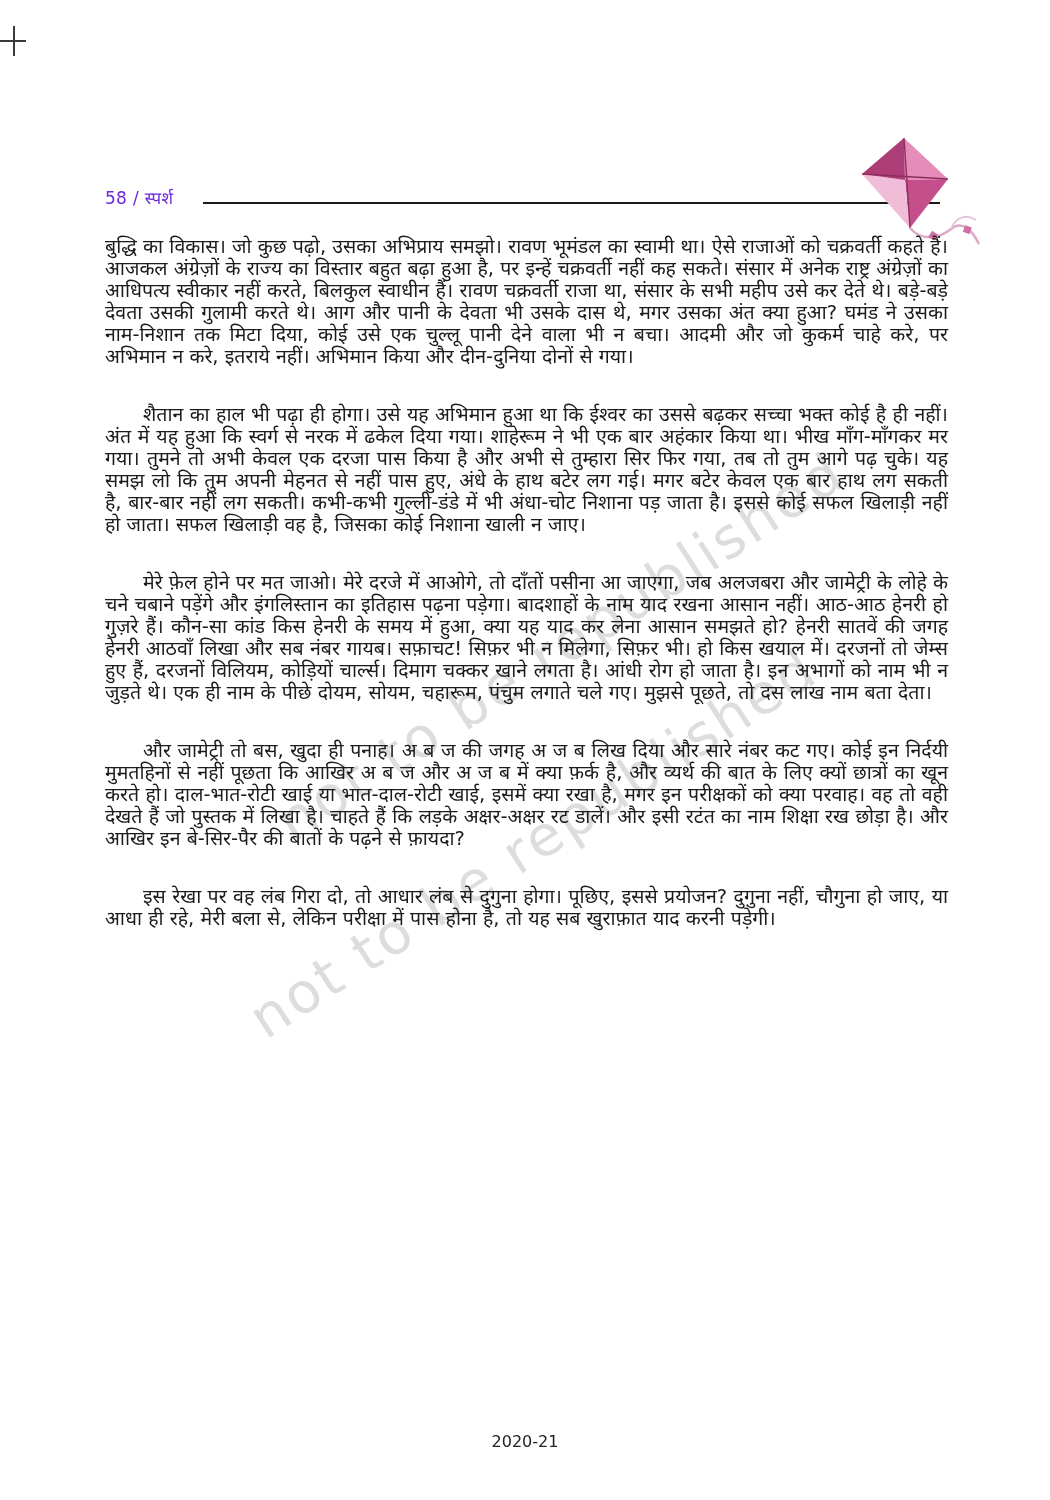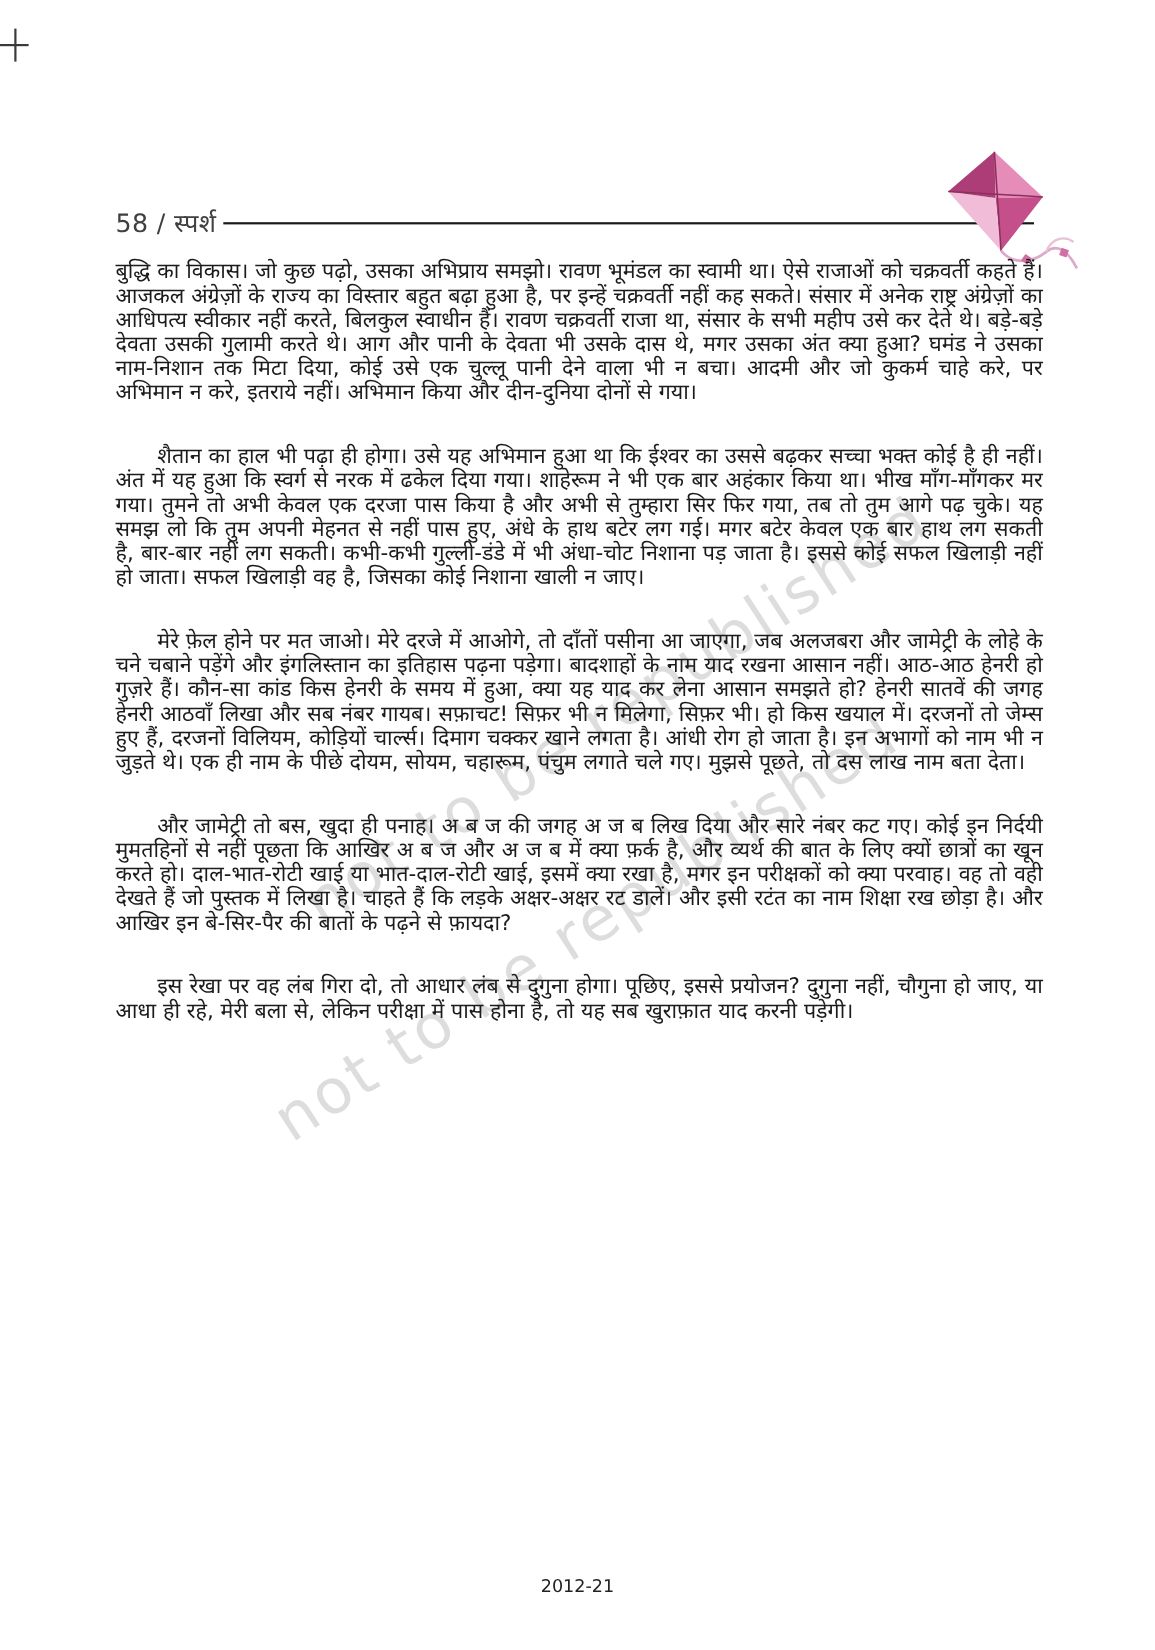--- a/index.html
+++ b/index.html
@@ -25,22 +25,22 @@
   }
   .crop-mark-v {
     position: absolute;
     left: 13px; top: 26px;
     width: 2px; height: 30px;
     background: #3a3a3a;
   }
   .page-label {
     position: absolute;
     left: 105px; top: 186px;
-    font-size: 23px;
-    color: #404040;
+    font-size: 17px;
+    color: #6d28d9;
     letter-spacing: 0.3px;
   }
   .header-rule {
     position: absolute;
     left: 203px; top: 202px;
     width: 737px; height: 2px;
     background: #191919;
   }
   .kite {
     position: absolute;
@@ -121,16 +121,16 @@
 
   <main class="content">
     <p>बुद्धि का विकास। जो कुछ पढ़ो, उसका अभिप्राय समझो। रावण भूमंडल का स्वामी था। ऐसे राजाओं को चक्रवर्ती कहते हैं। आजकल अंग्रेज़ों के राज्य का विस्तार बहुत बढ़ा हुआ है, पर इन्हें चक्रवर्ती नहीं कह सकते। संसार में अनेक राष्ट्र अंग्रेज़ों का आधिपत्य स्वीकार नहीं करते, बिलकुल स्वाधीन हैं। रावण चक्रवर्ती राजा था, संसार के सभी महीप उसे कर देते थे। बड़े-बड़े देवता उसकी गुलामी करते थे। आग और पानी के देवता भी उसके दास थे, मगर उसका अंत क्या हुआ? घमंड ने उसका नाम-निशान तक मिटा दिया, कोई उसे एक चुल्लू पानी देने वाला भी न बचा। आदमी और जो कुकर्म चाहे करे, पर अभिमान न करे, इतराये नहीं। अभिमान किया और दीन-दुनिया दोनों से गया।</p>
     <p class="indent">शैतान का हाल भी पढ़ा ही होगा। उसे यह अभिमान हुआ था कि ईश्वर का उससे बढ़कर सच्चा भक्त कोई है ही नहीं। अंत में यह हुआ कि स्वर्ग से नरक में ढकेल दिया गया। शाहेरूम ने भी एक बार अहंकार किया था। भीख माँग-माँगकर मर गया। तुमने तो अभी केवल एक दरजा पास किया है और अभी से तुम्हारा सिर फिर गया, तब तो तुम आगे पढ़ चुके। यह समझ लो कि तुम अपनी मेहनत से नहीं पास हुए, अंधे के हाथ बटेर लग गई। मगर बटेर केवल एक बार हाथ लग सकती है, बार-बार नहीं लग सकती। कभी-कभी गुल्ली-डंडे में भी अंधा-चोट निशाना पड़ जाता है। इससे कोई सफल खिलाड़ी नहीं हो जाता। सफल खिलाड़ी वह है, जिसका कोई निशाना खाली न जाए।</p>
     <p class="indent">मेरे फ़ेल होने पर मत जाओ। मेरे दरजे में आओगे, तो दाँतों पसीना आ जाएगा, जब अलजबरा और जामेट्री के लोहे के चने चबाने पड़ेंगे और इंगलिस्तान का इतिहास पढ़ना पड़ेगा। बादशाहों के नाम याद रखना आसान नहीं। आठ-आठ हेनरी हो गुज़रे हैं। कौन-सा कांड किस हेनरी के समय में हुआ, क्या यह याद कर लेना आसान समझते हो? हेनरी सातवें की जगह हेनरी आठवाँ लिखा और सब नंबर गायब। सफ़ाचट! सिफ़र भी न मिलेगा, सिफ़र भी। हो किस खयाल में। दरजनों तो जेम्स हुए हैं, दरजनों विलियम, कोड़ियों चार्ल्स। दिमाग चक्कर खाने लगता है। आंधी रोग हो जाता है। इन अभागों को नाम भी न जुड़ते थे। एक ही नाम के पीछे दोयम, सोयम, चहारूम, पंचुम लगाते चले गए। मुझसे पूछते, तो दस लाख नाम बता देता।</p>
     <p class="indent">और जामेट्री तो बस, खुदा ही पनाह। अ ब ज की जगह अ ज ब लिख दिया और सारे नंबर कट गए। कोई इन निर्दयी मुमतहिनों से नहीं पूछता कि आखिर अ ब ज और अ ज ब में क्या फ़र्क है, और व्यर्थ की बात के लिए क्यों छात्रों का खून करते हो। दाल-भात-रोटी खाई या भात-दाल-रोटी खाई, इसमें क्या रखा है, मगर इन परीक्षकों को क्या परवाह। वह तो वही देखते हैं जो पुस्तक में लिखा है। चाहते हैं कि लड़के अक्षर-अक्षर रट डालें। और इसी रटंत का नाम शिक्षा रख छोड़ा है। और आखिर इन बे-सिर-पैर की बातों के पढ़ने से फ़ायदा?</p>
     <p class="indent">इस रेखा पर वह लंब गिरा दो, तो आधार लंब से दुगुना होगा। पूछिए, इससे प्रयोजन? दुगुना नहीं, चौगुना हो जाए, या आधा ही रहे, मेरी बला से, लेकिन परीक्षा में पास होना है, तो यह सब खुराफ़ात याद करनी पड़ेगी।</p>
   </main>
 
   <div class="footer">
-    <span>2012-21</span>
+    <span>2020-21</span>
   </div>
 
 </div>
 
 </body></html>

